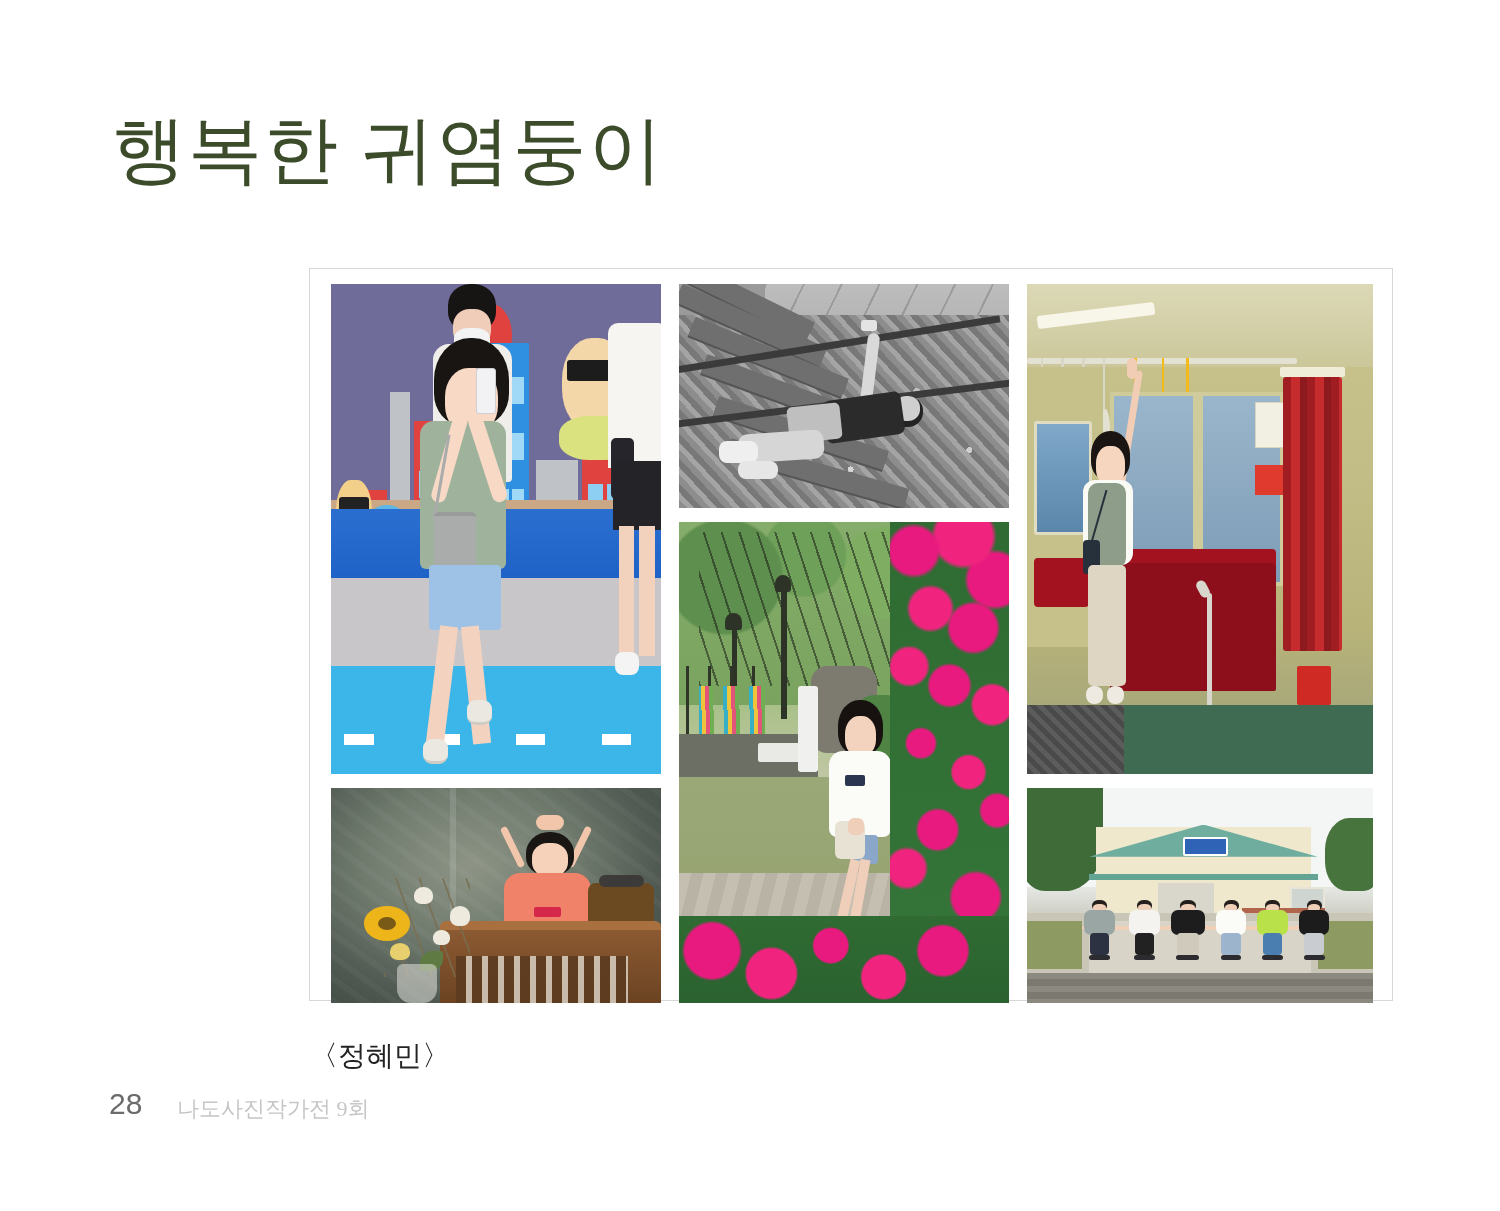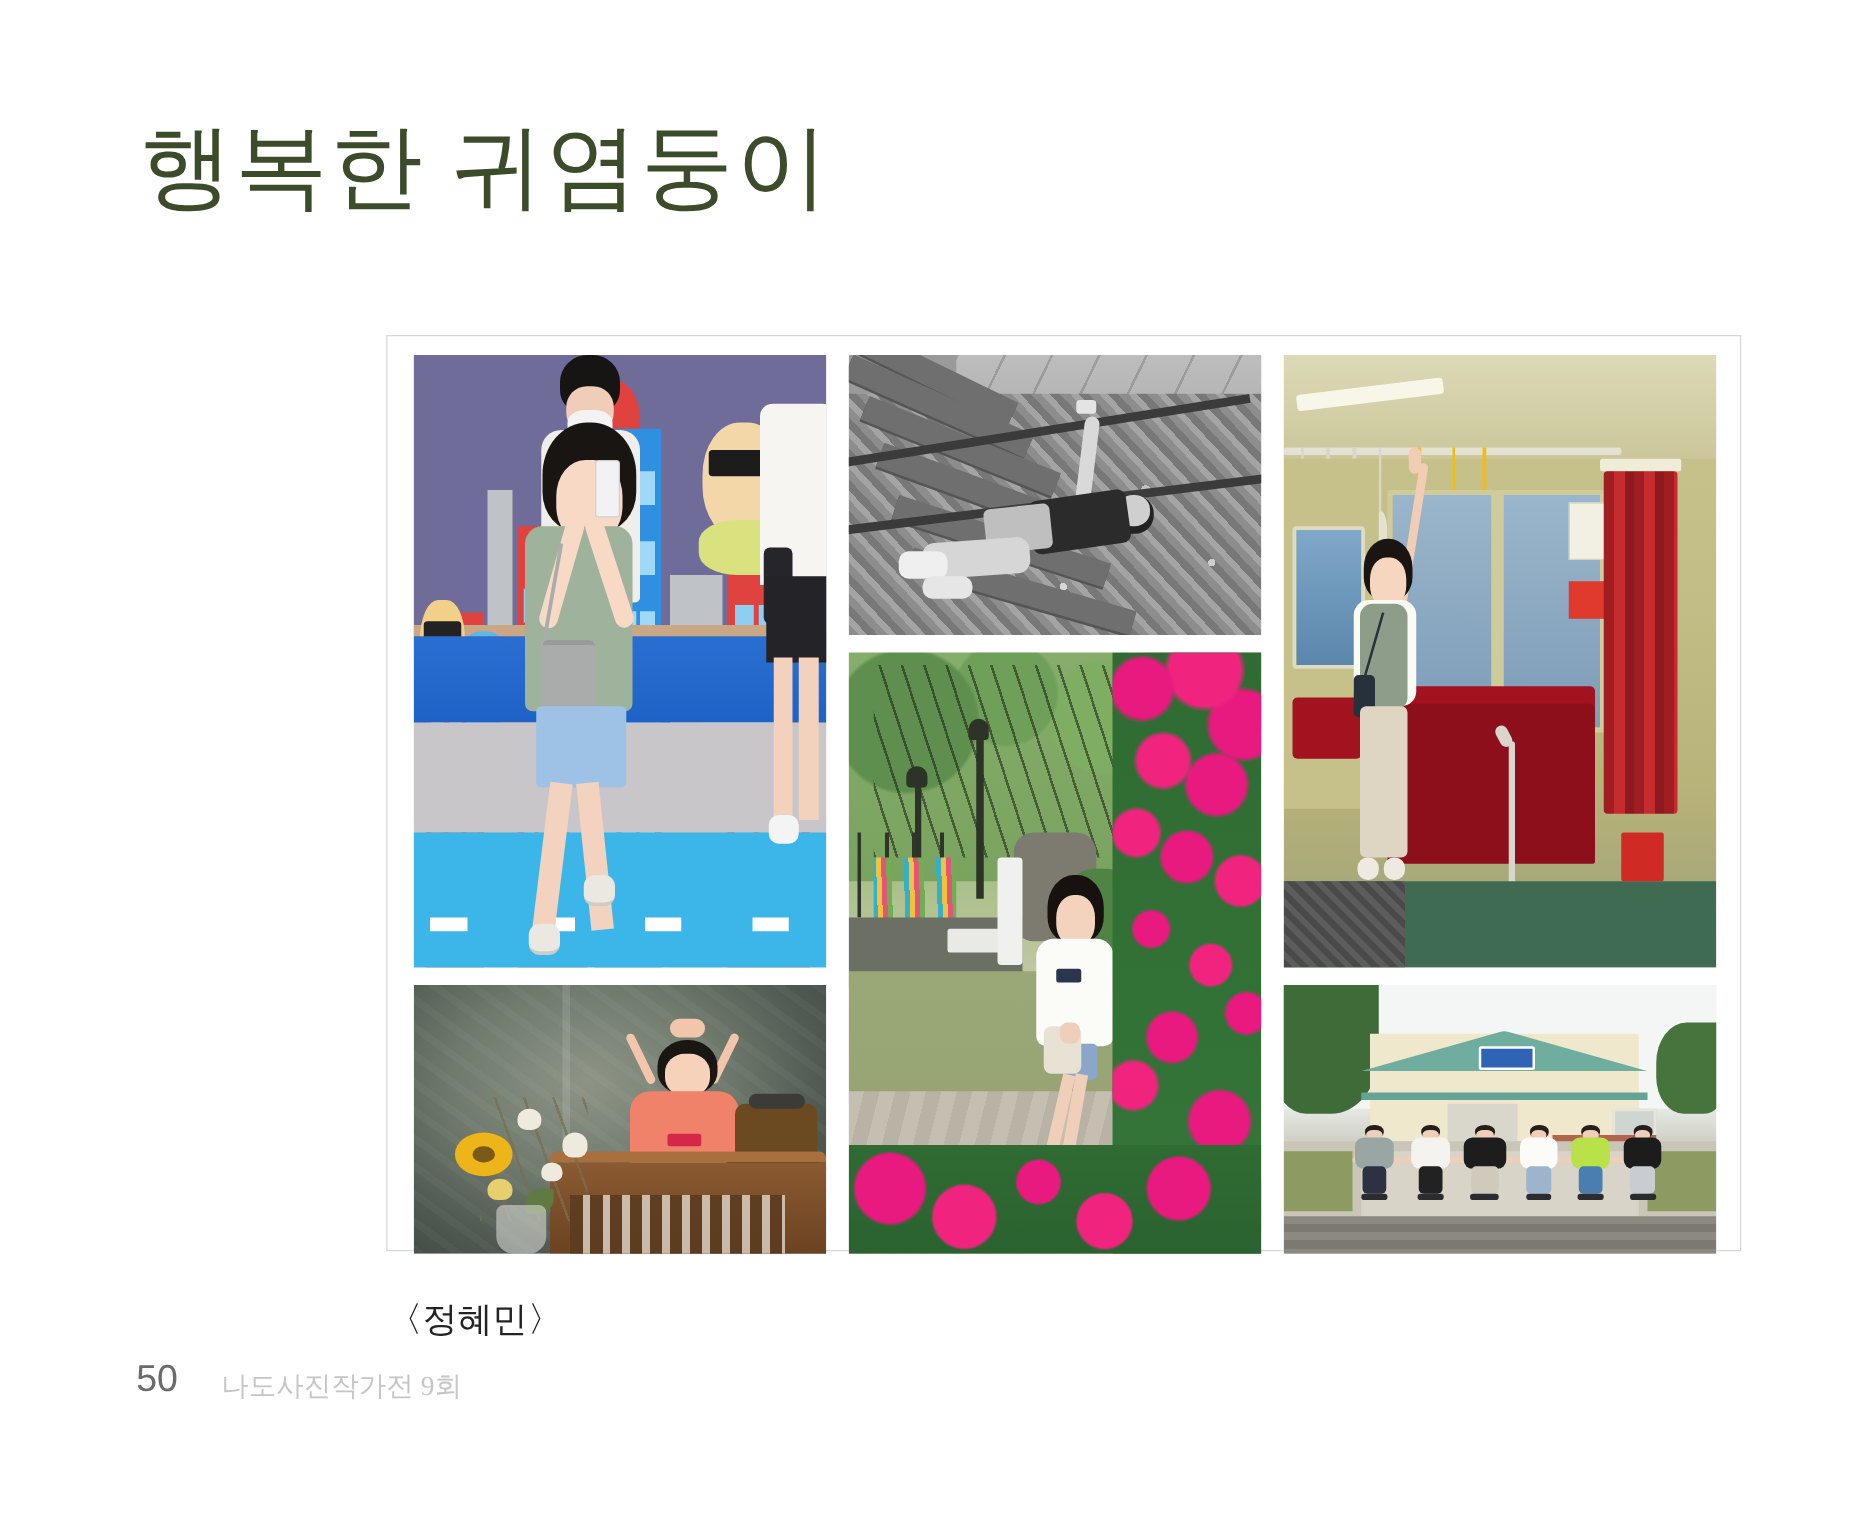--- a/index.html
+++ b/index.html
@@ -7,21 +7,21 @@
   body{
     width:1500px;height:1211px;
     background:#ffffff;
     font-family:"Liberation Serif","DejaVu Serif",serif;
     overflow:hidden;position:relative;
   }
   .page{position:absolute;inset:0;}
 
   
   .title{
-    position:absolute;left:112px;top:96px;
+    position:absolute;left:112px;top:112px;
     font-family:"Liberation Serif","DejaVu Serif",serif;
     font-size:74px;line-height:1.05;
     color:#3c4c2a;letter-spacing:2px;white-space:nowrap;
   }
 
   
   .frame{
     position:absolute;left:309px;top:268px;
     width:1084px;height:733px;
     border:1px solid #d7d7d7;background:#ffffff;
@@ -730,16 +730,16 @@
             </div>
           <div class="planks"></div>
         </div>
       </div>
 
     </div>
   </div>
 
   <div class="caption">〈정혜민〉</div>
 
-  <div class="pagenum">50</div>
+  <div class="pagenum">28</div>
   <div class="footer">나도사진작가전 9회</div>
 
 </div>
 
 </body></html>

